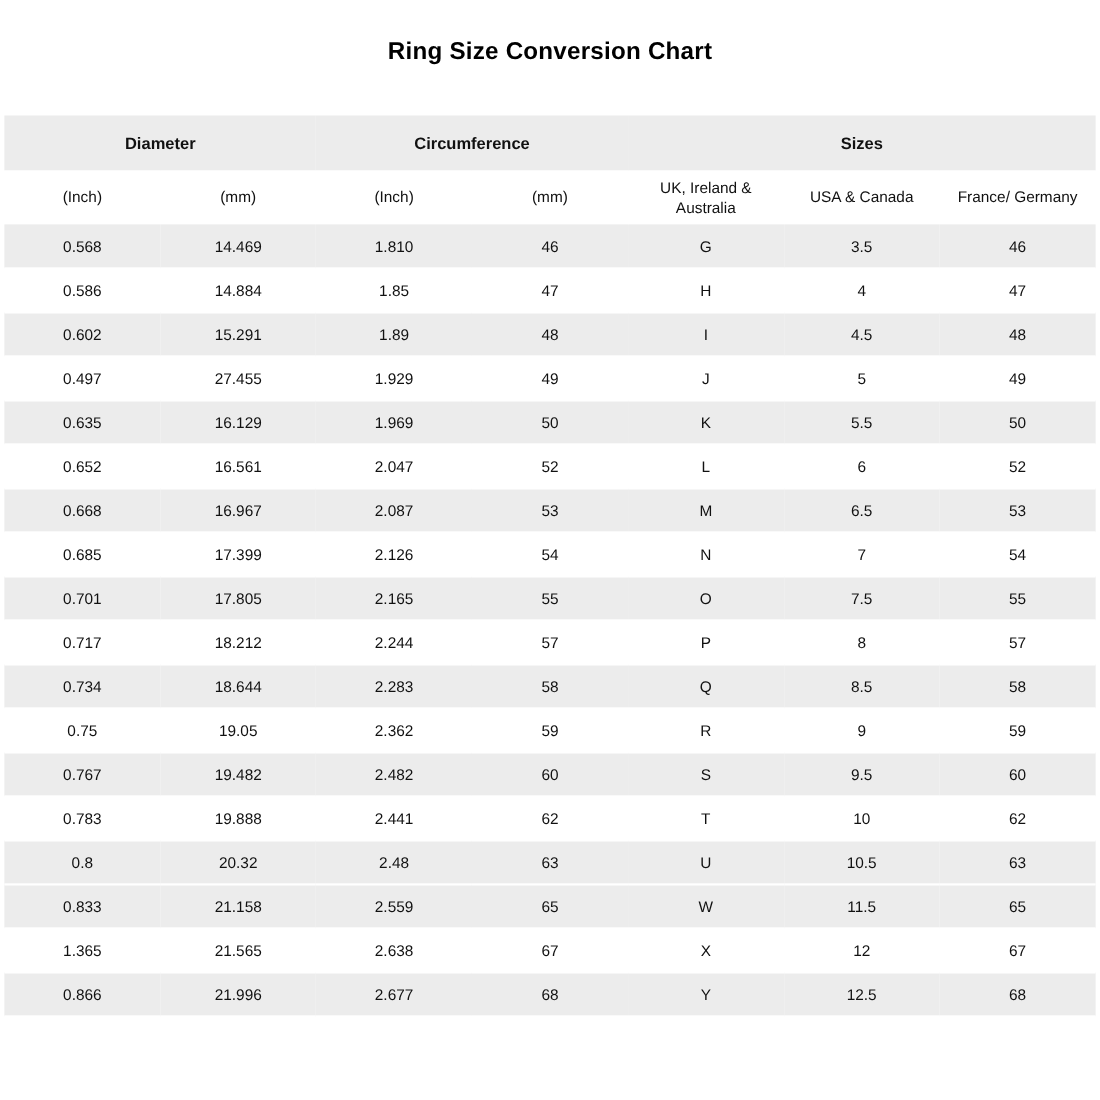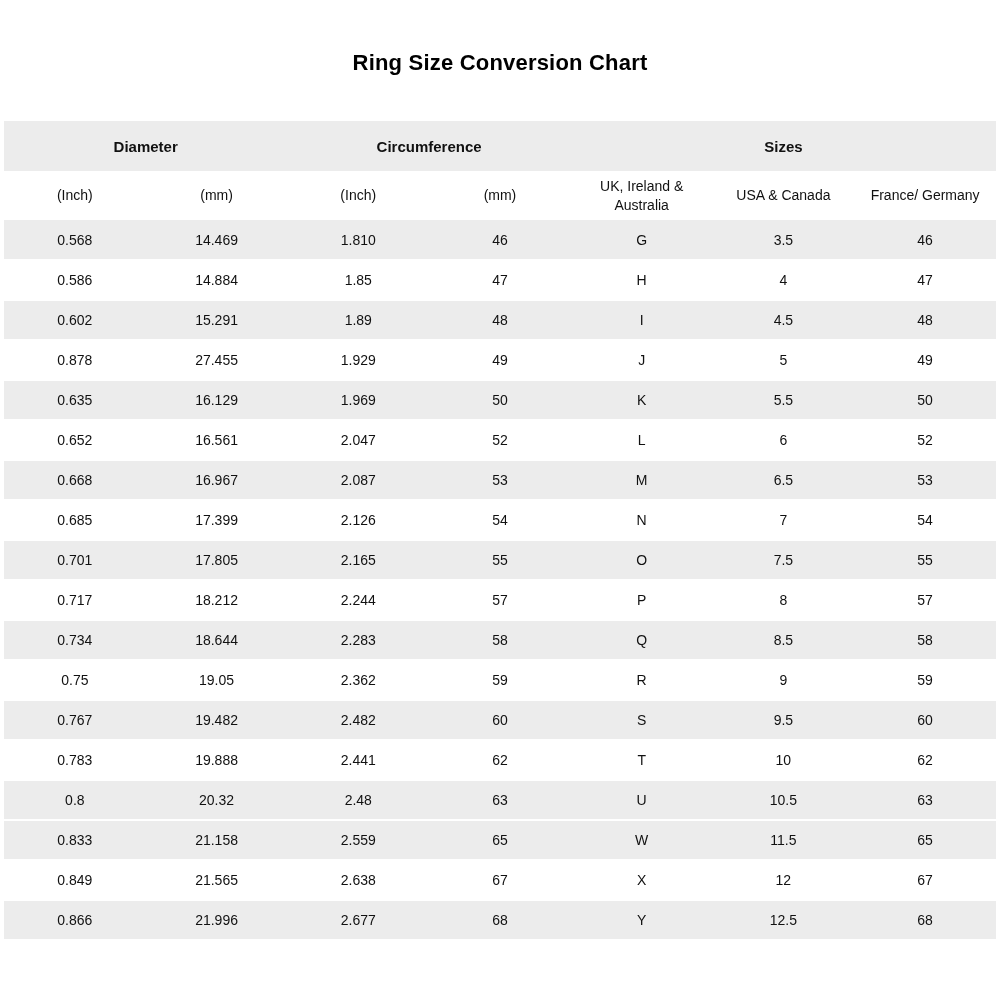--- a/index.html
+++ b/index.html
@@ -12,21 +12,21 @@
     color: #1a1a1a;
     -webkit-font-smoothing: antialiased;
   }
   .page {
     width: 1000px;
     height: 1000px;
     background: #ffffff;
     overflow: hidden;
   }
   .chart-title {
-    margin: 16px;
+    margin: 0;
     padding-top: 34px;
     height: 26px;
     text-align: center;
     font-size: 22px;
     font-weight: bold;
     color: #000000;
     letter-spacing: 0.2px;
   }
   table.ring-table {
     width: 992px;
@@ -128,21 +128,21 @@
         <tr class="striped">
           <td>0.602</td>
           <td>15.291</td>
           <td>1.89</td>
           <td>48</td>
           <td>I</td>
           <td>4.5</td>
           <td>48</td>
         </tr>
         <tr>
-          <td>0.878</td>
+          <td>0.497</td>
           <td>27.455</td>
           <td>1.929</td>
           <td>49</td>
           <td>J</td>
           <td>5</td>
           <td>49</td>
         </tr>
         <tr class="striped">
           <td>0.635</td>
           <td>16.129</td>
@@ -245,21 +245,21 @@
         <tr class="striped">
           <td>0.833</td>
           <td>21.158</td>
           <td>2.559</td>
           <td>65</td>
           <td>W</td>
           <td>11.5</td>
           <td>65</td>
         </tr>
         <tr>
-          <td>0.849</td>
+          <td>1.365</td>
           <td>21.565</td>
           <td>2.638</td>
           <td>67</td>
           <td>X</td>
           <td>12</td>
           <td>67</td>
         </tr>
         <tr class="striped">
           <td>0.866</td>
           <td>21.996</td>

